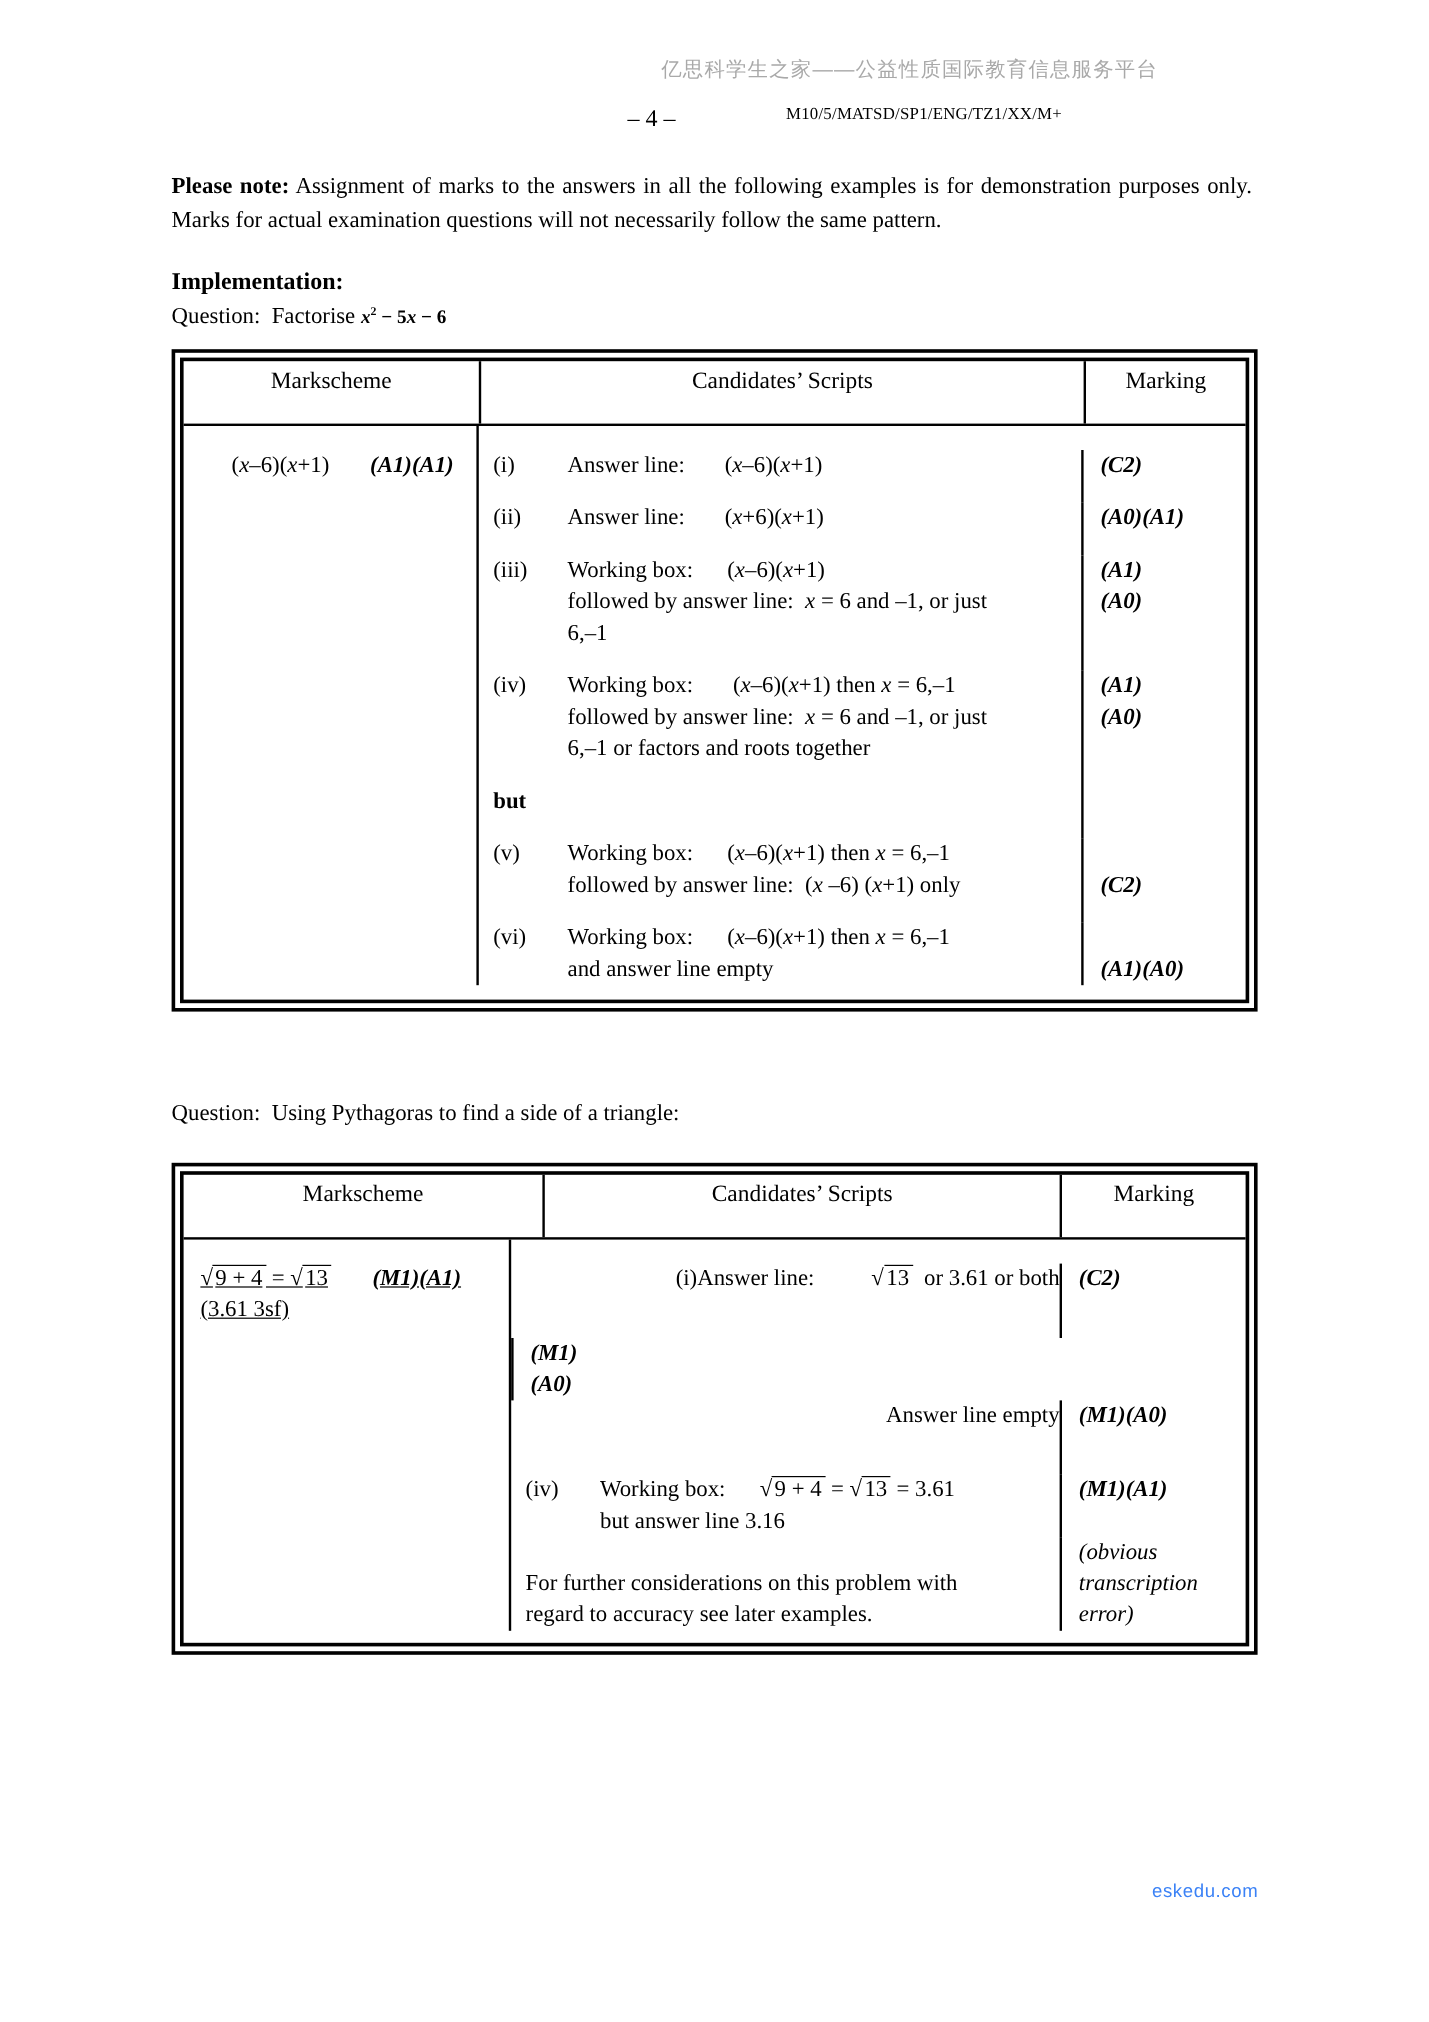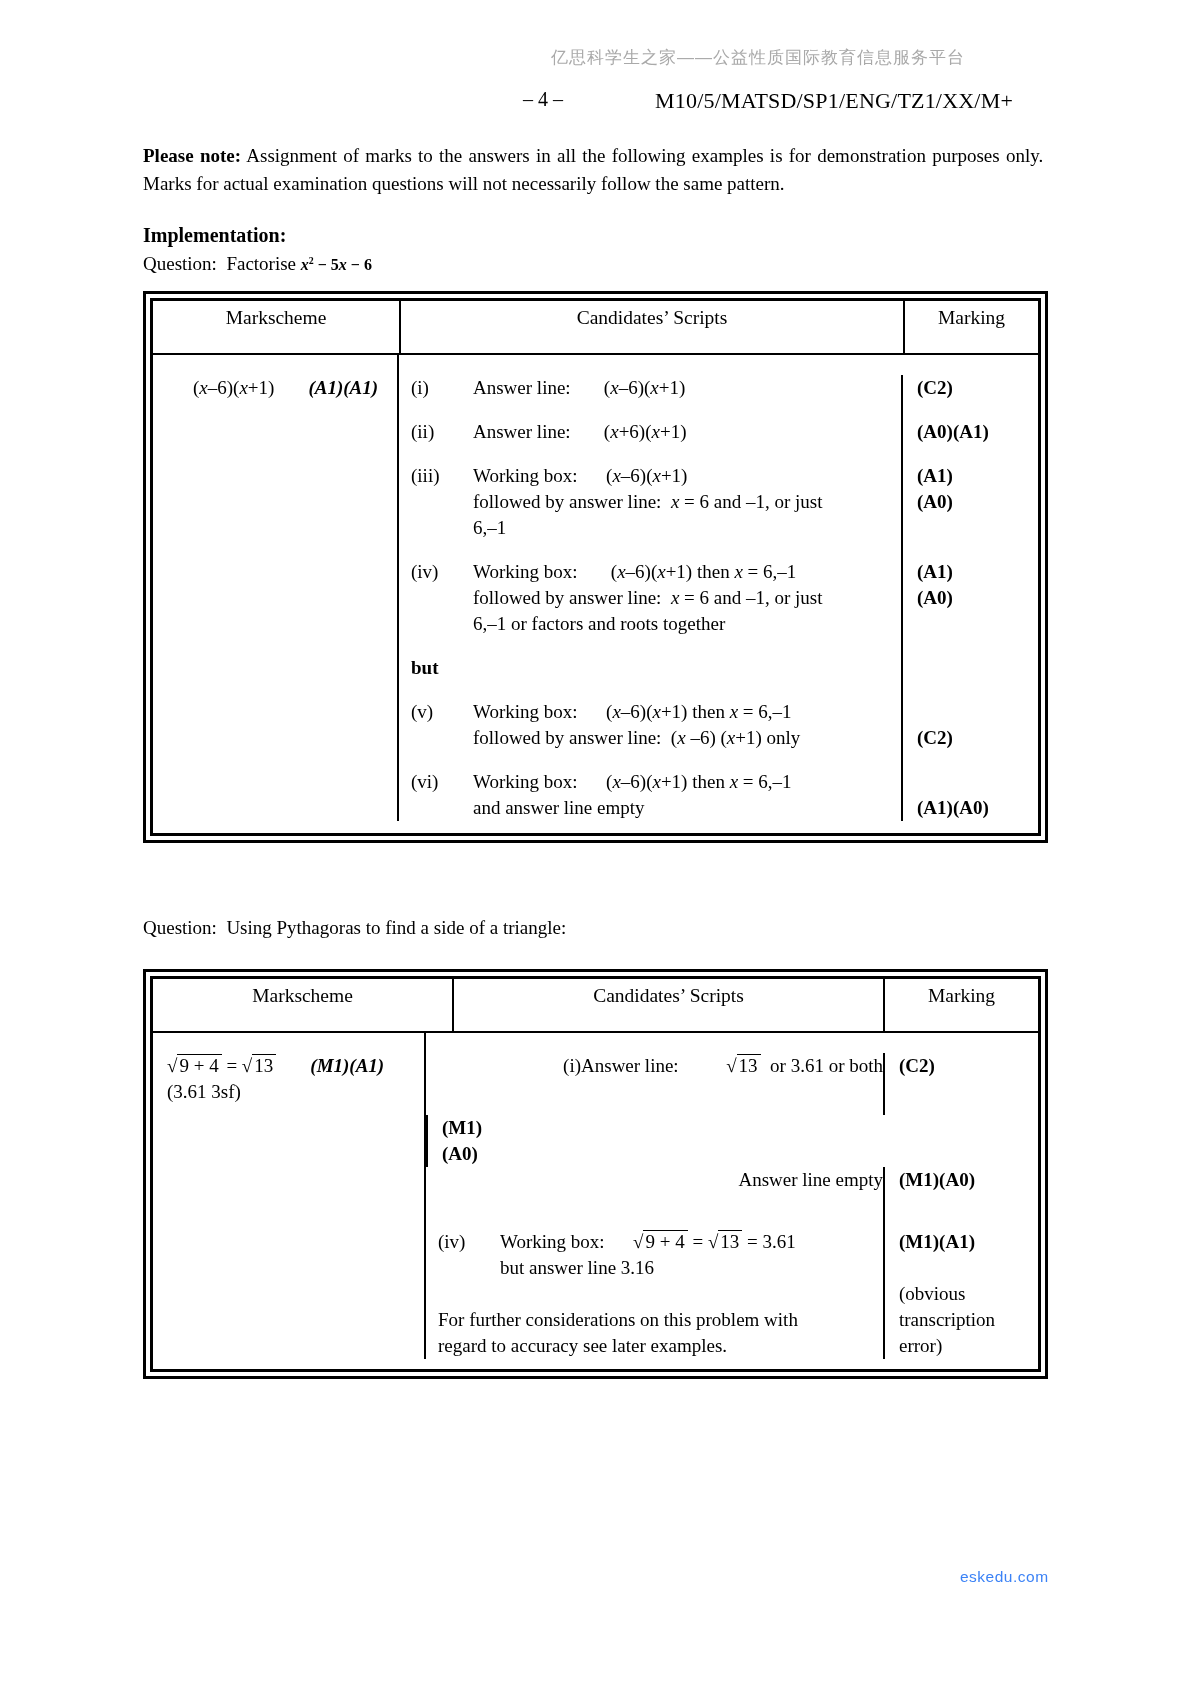--- a/index.html
+++ b/index.html
@@ -2,60 +2,60 @@
 <html><head>
 <meta charset="utf-8">
 <style>
   html,body{margin:0;padding:0;background:#fff;}
   body{width:1191px;height:1685px;position:relative;overflow:hidden;
        font-family:"Liberation Serif",serif;color:#000;font-size:19px;}
   .hdr-cn{position:absolute;top:46px;right:226px;font-family:"Liberation Sans",sans-serif;
           font-size:17px;color:#a9a9a9;letter-spacing:1px;white-space:nowrap;}
   .hdr-line{position:absolute;top:88px;left:0;width:100%;height:28px;}
   .pageno{position:absolute;left:523px;top:0;font-size:20px;}
-  .doccode{position:absolute;left:655px;top:0;font-size:22px;letter-spacing:.2px;}
+  .doccode{position:absolute;left:655px;top:0;font-size:14px;letter-spacing:.2px;}
   .content{margin:0 143px;padding-top:142px;width:905px;box-sizing:border-box;}
   .note{line-height:28px;text-align:justify;}
   .note b{font-weight:700;}
   .impl{margin-top:26px;font-weight:700;font-size:20px;}
   .qline{margin-top:6px;}
   .qline .math{font-size:16px;font-weight:bold;}
   .it{font-style:italic;}
   sup{font-size:.62em;}
   .rad{border-top:1.5px solid #000;padding:0 3px 0 2px;}
   
   .tbl{border:10px double #000;margin-top:16px;}
   .thead{display:flex;border-bottom:2px solid #000;}
   .thead .hc{line-height:34px;height:52px;box-sizing:border-box;text-align:center;font-size:19.5px;}
   .hc+.hc{border-left:2px solid #000;}
   .tbody{display:flex;align-items:stretch;}
   .cell-ms{box-sizing:border-box;border-right:2px solid #000;padding:20px 6px 0 14px;line-height:26px;}
   .cell-rest{flex:1;display:flex;flex-direction:column;padding-top:20px;}
   .srow{display:flex;align-items:stretch;}
   .lines{flex:1;padding-left:12px;line-height:26px;box-sizing:border-box;}
   .marks{box-sizing:border-box;border-left:2px solid #000;padding-left:14px;line-height:26px;}
-  .mk{font-weight:700;white-space:nowrap;}
+  .mk{font-weight:700;font-style:italic;white-space:nowrap;}
   .mk.plain{font-weight:400;}
   .ln .num{display:inline-block;width:62px;}
   .ln.cont{padding-left:62px;}
   .ln.flush{padding-left:0;}
   .gap18 .lines{padding-bottom:18px;}
   .gap36 .lines{padding-bottom:36px;text-align:right;}
   .butln{font-weight:700;}
   .ms-flex{display:flex;gap:34px;}
   .ms-marks{font-weight:700;font-style:italic;white-space:nowrap;}
   
   .t1 .hc1{width:246px;} .t1 .hc2{width:504px;} .t1 .hc3{flex:1;}
   .t1 .cell-ms{width:246px;padding-left:40px;}
   .t1 .marks{width:137px;}
   .t1 .tbody{padding-bottom:12px;}
   
   .t2{margin-top:30px;}
   .t2 .hc1{width:299px;} .t2 .hc2{width:431px;} .t2 .hc3{flex:1;}
-  .t2 .cell-ms{width:273px;}
+  .t2 .cell-ms{width:273px;text-decoration:underline;}
   .t2 .marks{width:155px;}
   .t2 .tbody{padding-bottom:10px;}
   .q2{margin-top:74px;}
   .site-mark{position:absolute;left:960px;top:1568px;font-family:"Liberation Sans",sans-serif;
              font-size:15.5px;color:#3b82f6;letter-spacing:.5px;}
 </style>
 </head>
 <body>
 
 <div class="hdr-cn">亿思科学生之家——公益性质国际教育信息服务平台</div>

